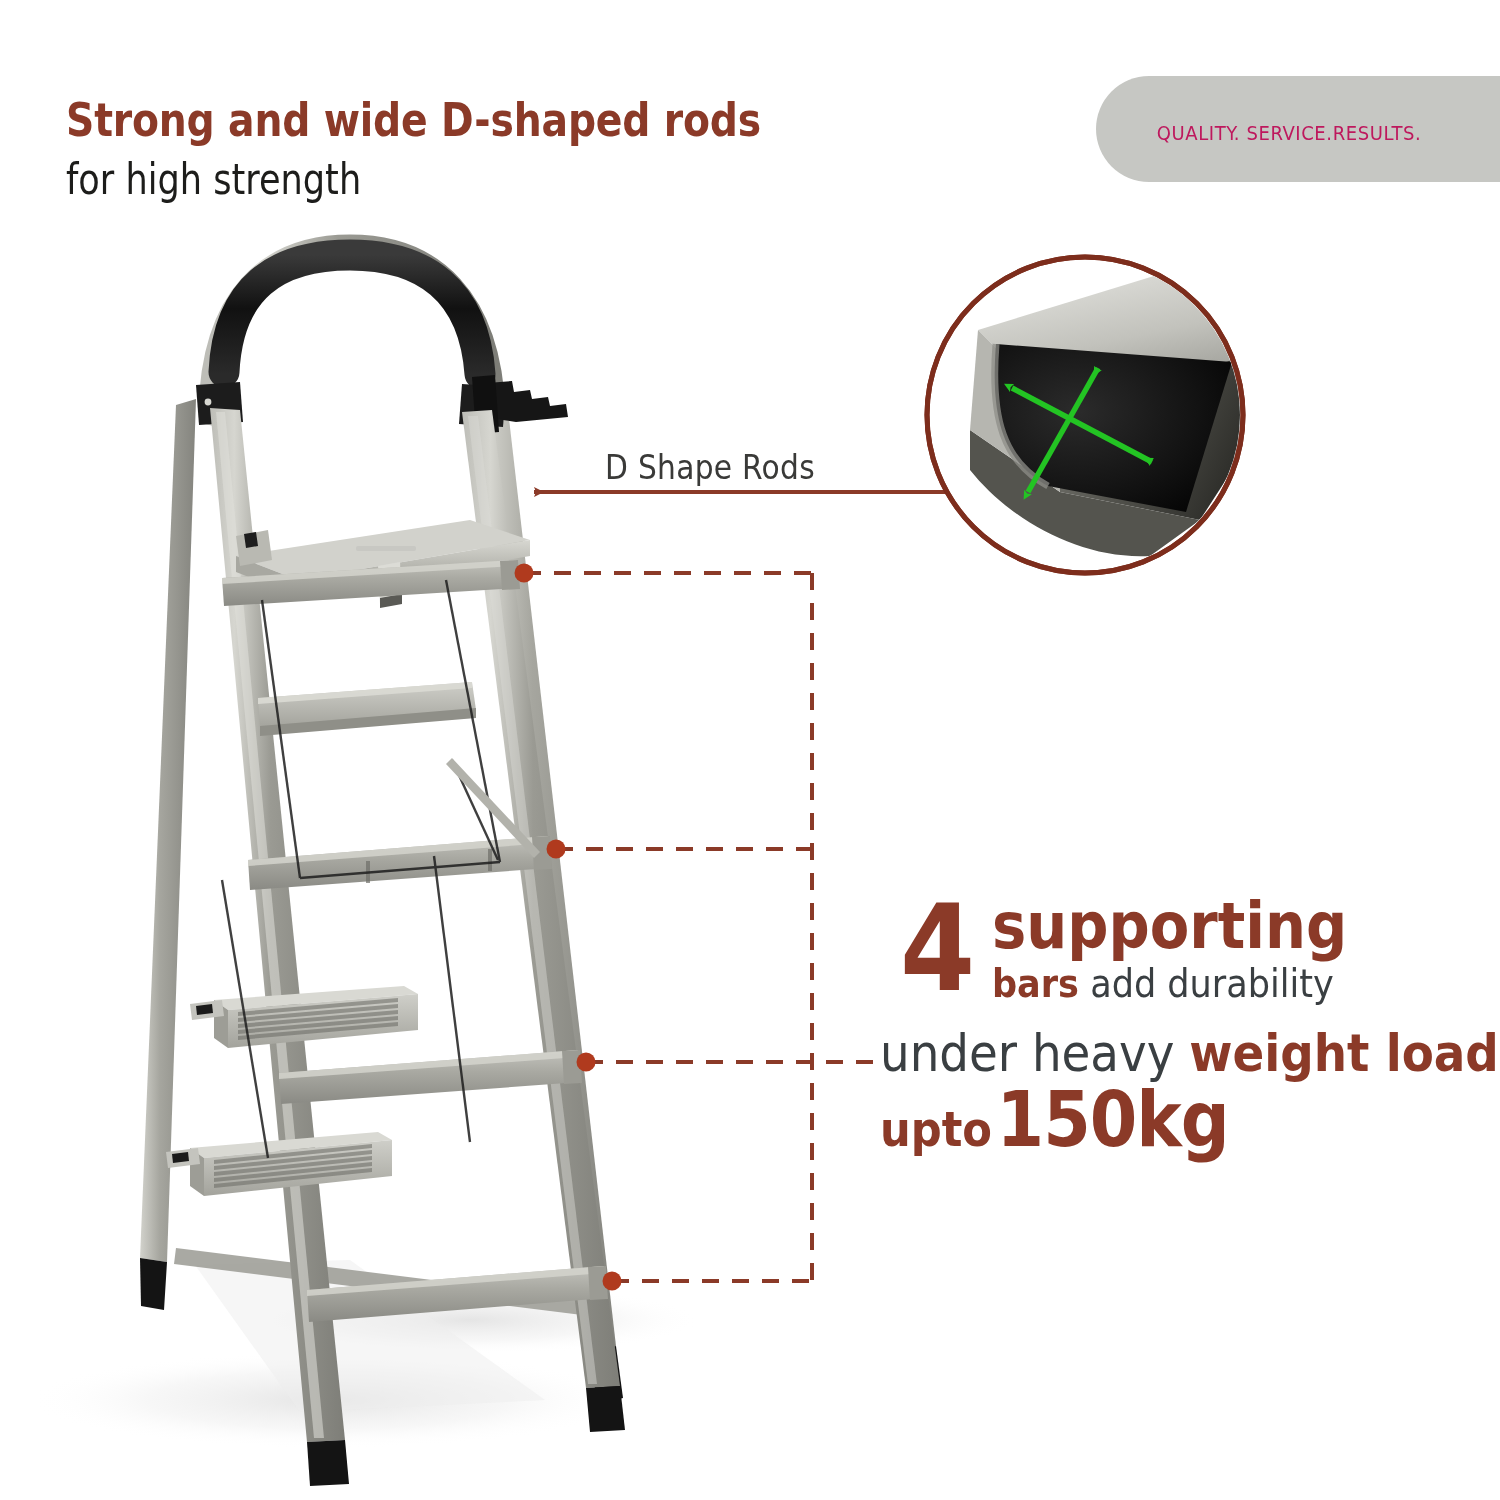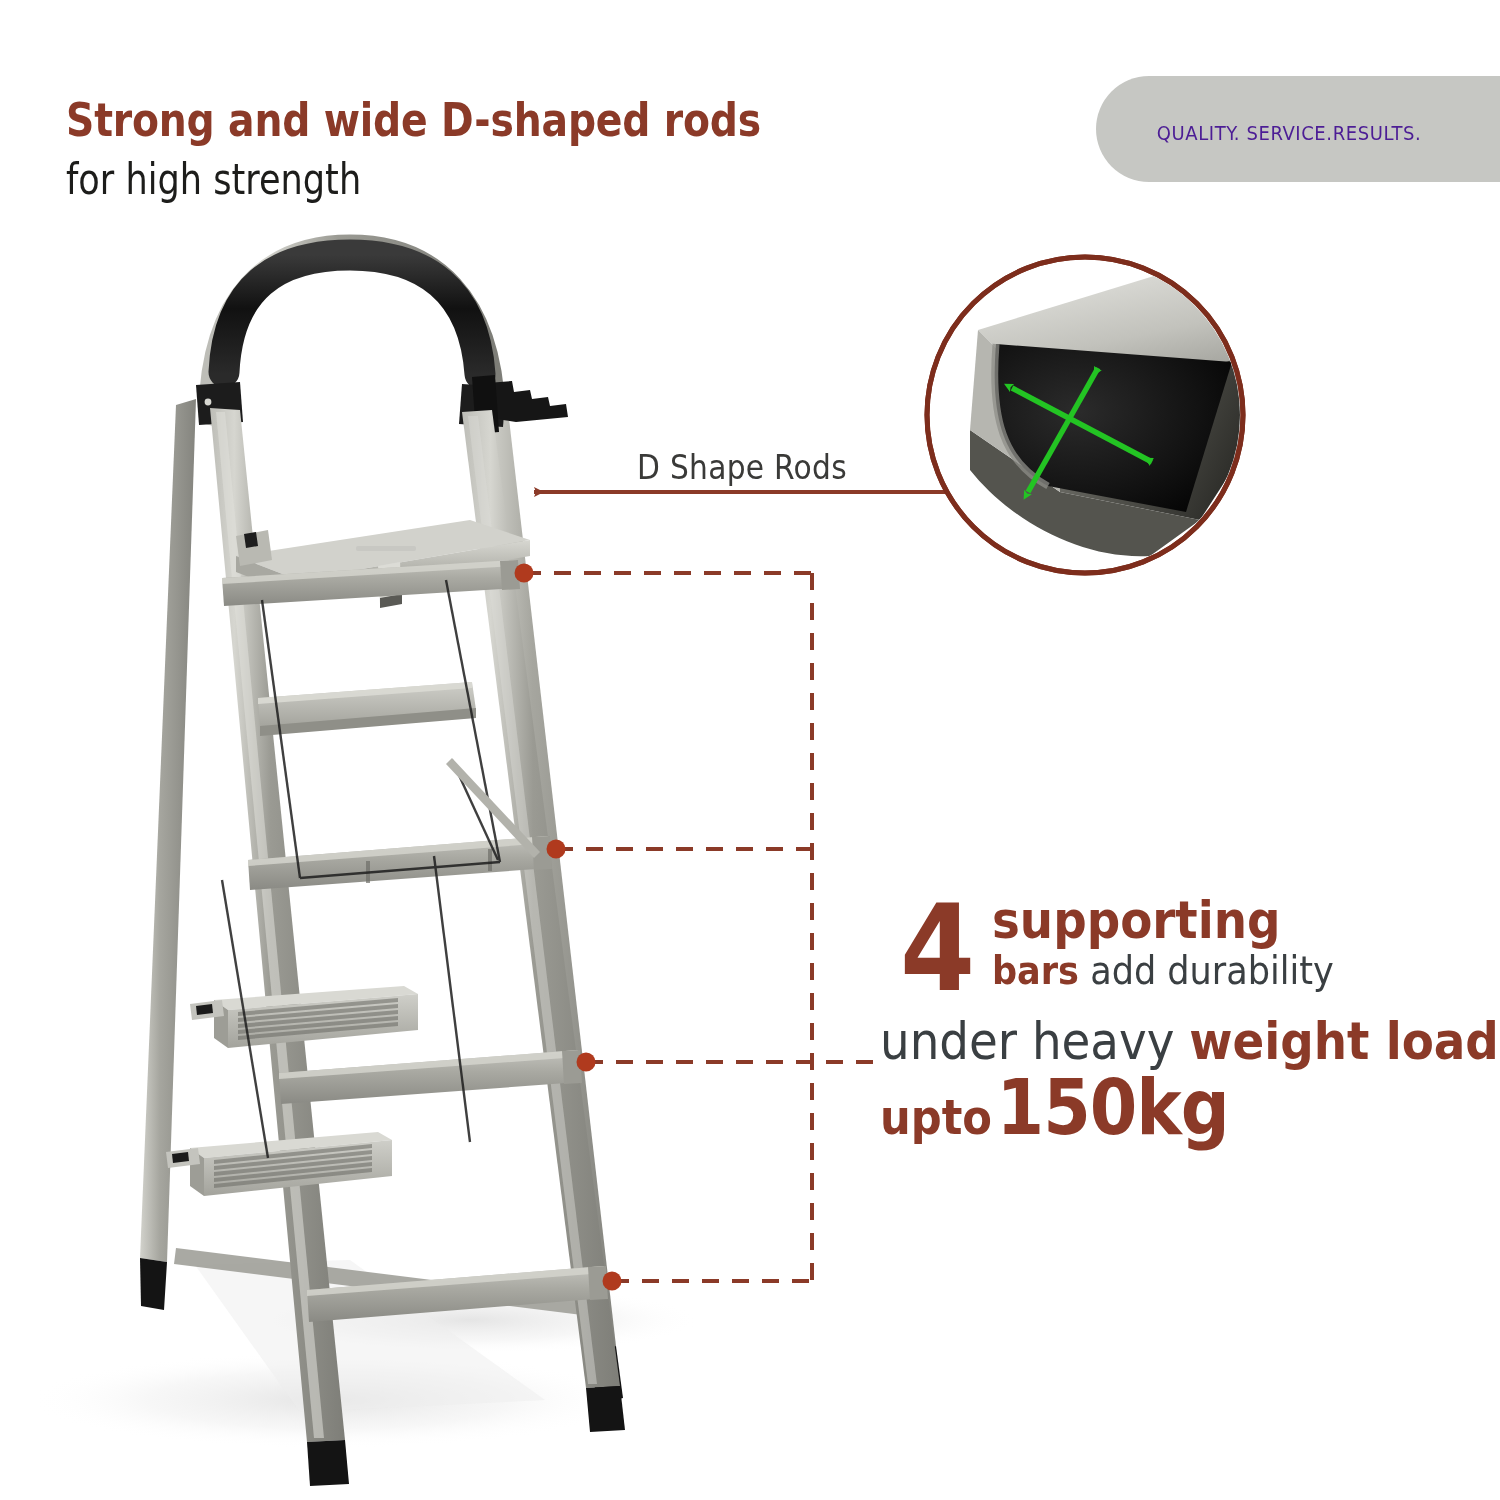--- a/index.html
+++ b/index.html
@@ -57,28 +57,28 @@
     font-size:43px;
     letter-spacing:1.5px;
     color:#9a3a27;
     line-height:1;
   }
   .badge .tag{
     font-family:"DejaVu Sans Condensed","Liberation Sans Narrow","Liberation Sans",sans-serif;
     font-weight:normal;
     font-size:20px;
     letter-spacing:0.6px;
-    color:#4c1d95;
+    color:#be185d;
     margin-top:7px;
     line-height:1;
   }
 
   
   .rod-label{
-    position:absolute;left:637px;top:448px;
+    position:absolute;left:605px;top:448px;
     font-family:"DejaVu Sans Condensed","Liberation Sans Narrow","Liberation Sans",sans-serif;
     font-size:33px;
     color:#3a3a38;
     white-space:nowrap;
     letter-spacing:0.3px;
   }
 
   
   .support-block{
     position:absolute;
@@ -94,21 +94,21 @@
     font-weight:bold;
     color:#8b3a28;
     line-height:1;
   }
   .sb-row{
     white-space:nowrap;
     line-height:1.04;
   }
   .sb-row1{
     margin-left:112px;
-    font-size:52px;
+    font-size:64px;
     font-weight:bold;
     color:#8b3a28;
   }
   .sb-row2{
     margin-left:112px;
     font-size:39px;
     margin-top:4px;
   }
   .sb-row3{
     margin-left:0;

